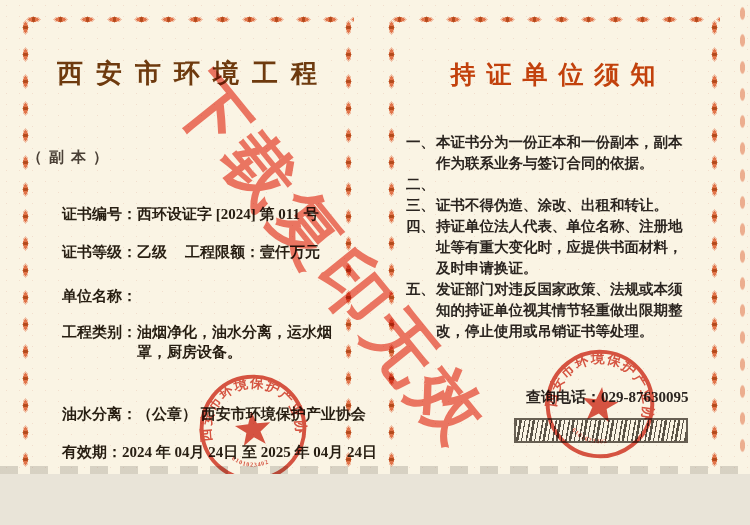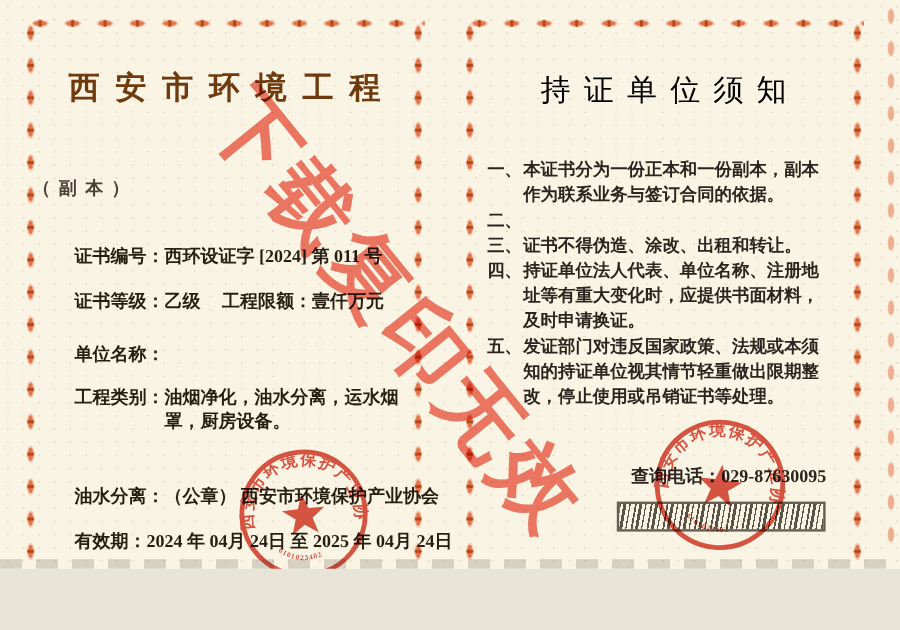--- a/index.html
+++ b/index.html
@@ -68,21 +68,21 @@
   .f-number{top:190px;}
   .f-grade{top:228px;}
   .f-company{top:272px;}
   .f-category{top:308px;}
   .f-issuer{top:390px;}
   .f-validity{top:428px;}
   .gap{display:inline-block;width:18px;}
 
   .notice-title{
     position:absolute;top:44px;left:0;right:0;text-align:center;
-    font-size:25px;font-weight:normal;color:#000000;
+    font-size:25px;font-weight:bold;color:#c2410c;
     letter-spacing:11px;text-indent:11px;white-space:nowrap;
   }
   .notes{position:absolute;left:20px;top:118px;width:292px;}
   .note{display:flex;font-size:14.5px;line-height:21px;color:#2b2520;font-weight:600;}
   .note .num{width:30px;flex:0 0 30px;}
   .note .txt{width:252px;flex:0 0 252px;}
   .phone{
     position:absolute;left:140px;top:374px;
     font-size:15px;font-weight:600;color:#2b2520;white-space:nowrap;
   }

